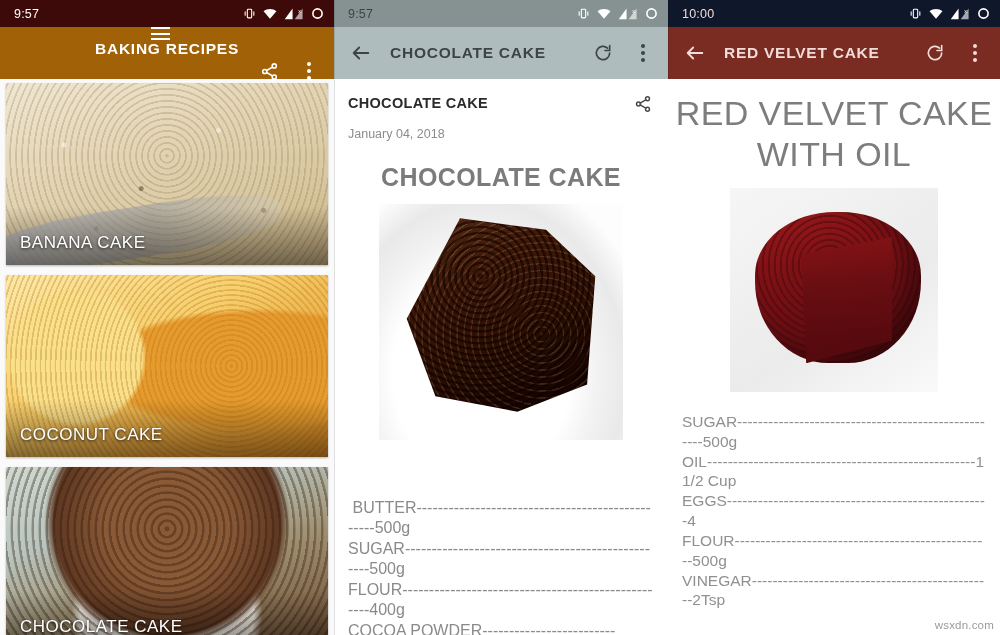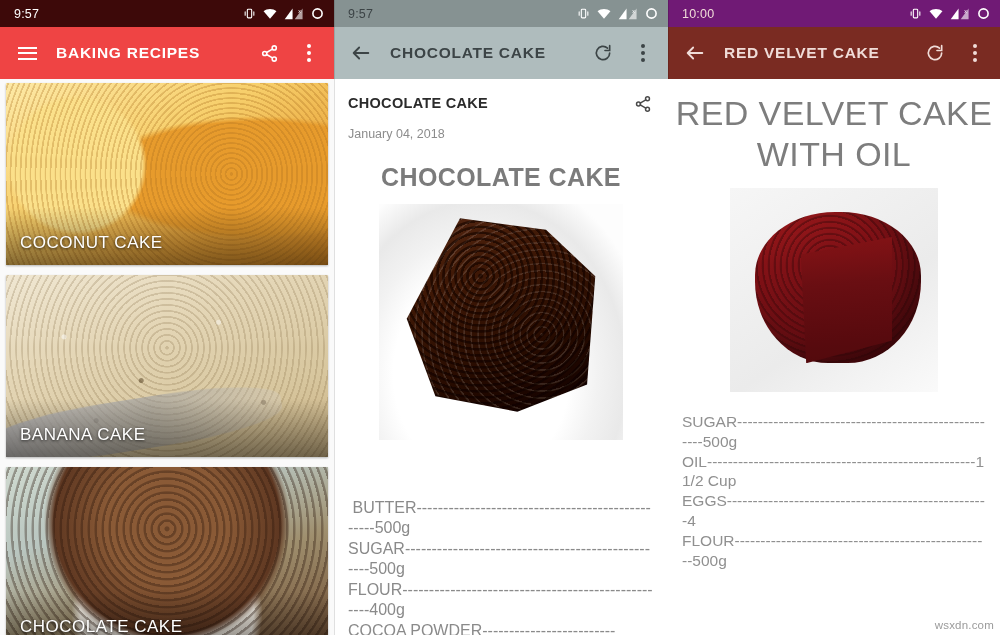--- a/index.html
+++ b/index.html
@@ -138,21 +138,21 @@
         <svg class="sb-ico" width="20" height="13" viewBox="0 0 28 18">
             <path d="M1 17 12 2v15z" fill="#fff"></path>
             <path d="M15 17 26 2v15z" fill="#fff" opacity=".62"></path>
             <text x="20" y="8" font-size="7" fill="#fff" font-family="Liberation Sans">x</text>
           </svg>
         <svg class="sb-ico" width="13" height="13" viewBox="0 0 24 24">
             <circle cx="12" cy="12" r="8.5" fill="none" stroke="#fff" stroke-width="3"></circle>
           </svg>
       </span>
     </div>
-    <div class="appbar" id="ab0" style="background: #ef4444; color: rgb(255, 255, 255);">
+    <div class="appbar" id="ab0" style="background: #a16207; color: rgb(255, 255, 255); flex-direction: column;">
       <div class="lead">
         <div class="hb">
             <i></i>
             <i></i>
             <i></i>
           </div>
       </div>
       <div class="title">BAKING RECIPES</div>
       <div class="ab-actions">
         <div class="ab-btn">
@@ -168,28 +168,28 @@
               <i></i>
               <i></i>
               <i></i>
             </div>
         </div>
       </div>
     </div>
 
     <div class="list">
       <div class="card">
+        <div class="ph ph-banana"></div>
+        <div class="shade"></div>
+        <div class="label">BANANA CAKE</div>
+      </div>
+      <div class="card">
         <div class="ph ph-coconut"></div>
         <div class="shade"></div>
         <div class="label">COCONUT CAKE</div>
-      </div>
-      <div class="card">
-        <div class="ph ph-banana"></div>
-        <div class="shade"></div>
-        <div class="label">BANANA CAKE</div>
       </div>
       <div class="card">
         <div class="ph ph-choc"></div>
         <div class="shade"></div>
         <div class="label">CHOCOLATE CAKE</div>
       </div>
     </div>
   </div>
 
   <div class="phone mid">
@@ -260,21 +260,21 @@
         <div class="ln"> BUTTER-------------------------------------------------500g</div>
         <div class="ln">SUGAR--------------------------------------------------500g</div>
         <div class="ln">FLOUR---------------------------------------------------400g</div>
         <div class="ln">COCOA POWDER-------------------------</div>
       </div>
     </div>
   </div>
 
   <div class="phone right">
     <div class="divider-v" style="left:0"></div>
-    <div class="statusbar" id="sb2" style="background: #701a75; color: rgb(240, 220, 216);">
+    <div class="statusbar" id="sb2" style="background: #0f172a; color: rgb(240, 220, 216);">
       <span class="clock">10:00</span>
       <span class="sbicons">
         <svg class="sb-ico" width="13" height="13" viewBox="0 0 24 24">
             <rect x="8" y="4" width="8" height="16" rx="1.6" fill="none" stroke="#fff" stroke-width="2"></rect>
             <path d="M4 9v6M20 9v6" stroke="#fff" stroke-width="2" stroke-linecap="round"></path>
           </svg>
         <svg class="sb-ico" width="14" height="13" viewBox="0 0 24 20">
             <path d="M12 19 1 6c6-5 16-5 22 0z" fill="#fff"></path>
           </svg>
         <svg class="sb-ico" width="20" height="13" viewBox="0 0 28 18">
@@ -316,18 +316,19 @@
       <div class="photo-box photo-rv">
         <div class="rv-bg"></div>
           <div class="rv-cake"></div>
           <div class="rv-cut"></div>
       </div>
       <div class="ing right">
         <div class="ln">SUGAR----------------------------------------------------500g</div>
         <div class="ln">OIL----------------------------------------------------11/2 Cup</div>
         <div class="ln">EGGS---------------------------------------------------4</div>
         <div class="ln">FLOUR--------------------------------------------------500g</div>
+        <div class="ln">VINEGAR-----------------------------------------------2Tsp</div>
       </div>
       <div class="watermark">wsxdn.com</div>
     </div>
   </div>
 
 </div>
 
 </body></html>

